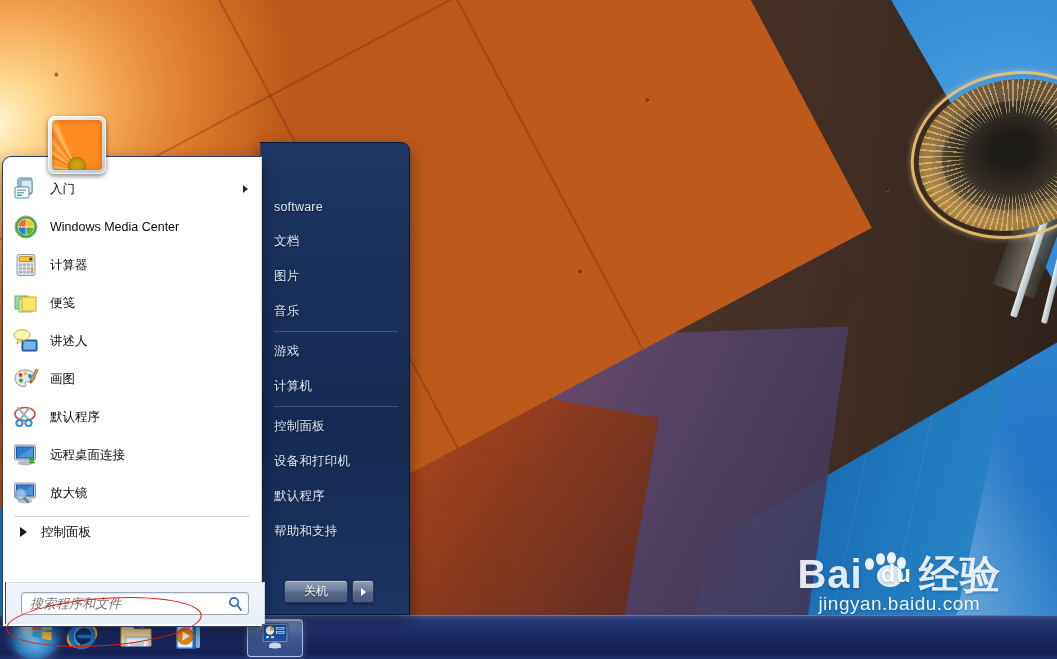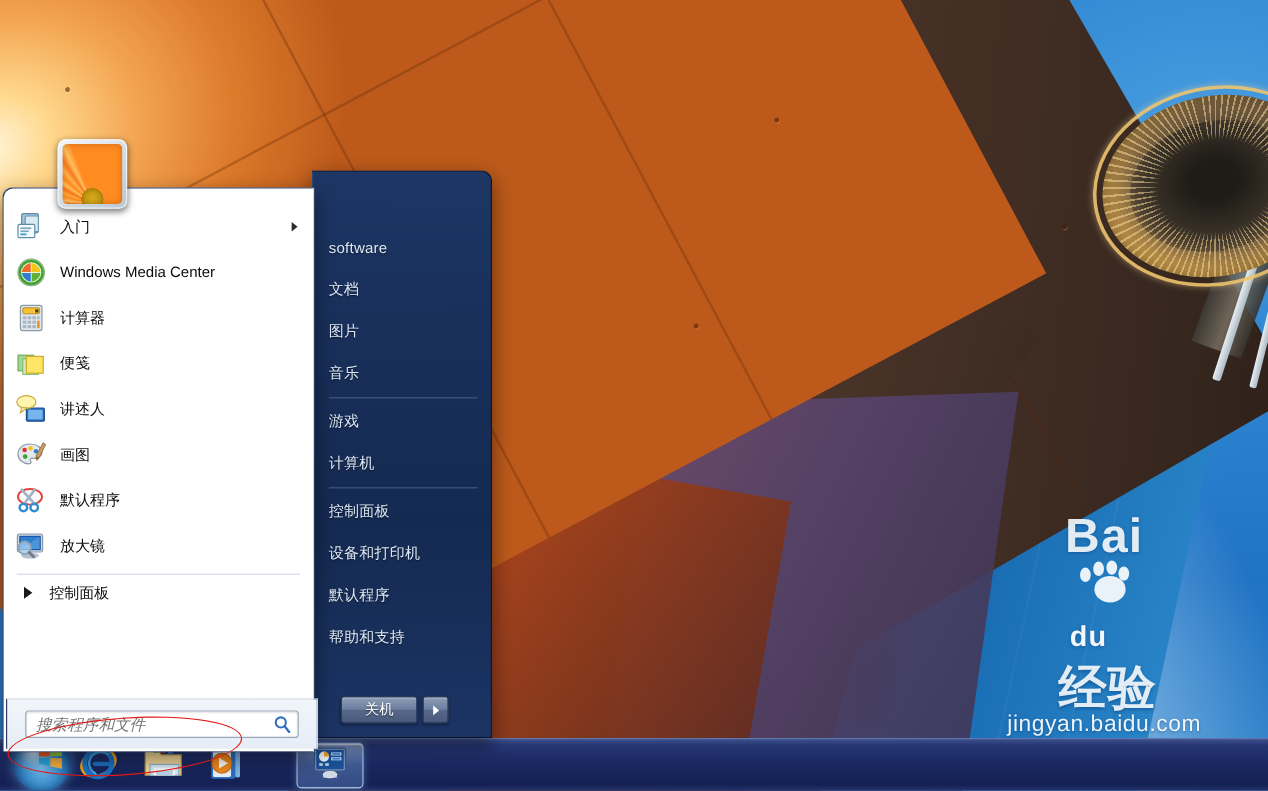--- a/index.html
+++ b/index.html
@@ -305,21 +305,21 @@
     transform: rotate(-4deg);
     z-index: 60; pointer-events: none;
   }
 
   
   .watermark { position: absolute; right: 56px; bottom: 44px; z-index: 20; pointer-events: none; text-align: center; }
   .wm-main {
     font-size: 40px; font-weight: bold; color: rgba(255,255,255,.88);
     letter-spacing: 1px; line-height: 42px;
     text-shadow: 0 1px 3px rgba(0,60,120,.45);
-    display: flex; align-items: center; justify-content: center; gap: 1px; flex-direction: column;
+    display: flex; align-items: center; justify-content: center; gap: 1px;
   }
   .wm-paw { position: relative; width: 42px; height: 40px; display: inline-block; }
   .wm-paw b { position: absolute; background: rgba(255,255,255,.9); border-radius: 50%; }
   .wm-url {
     font-size: 19px; color: rgba(255,255,255,.92); letter-spacing: .5px;
     text-shadow: 0 1px 2px rgba(0,60,120,.5); margin-top: -2px;
   }
 </style>
 </head>
 <body>
@@ -543,20 +543,35 @@
               <ellipse cx="12" cy="10" rx="10" ry="6.5" fill="none" stroke="#e0453c" stroke-width="1.6"></ellipse>
               <path d="M5 4 L16 16" stroke="#9fb3c4" stroke-width="2.2" stroke-linecap="round"></path>
               <path d="M16 4 L7 16" stroke="#9fb3c4" stroke-width="2.2" stroke-linecap="round"></path>
               <circle cx="6.5" cy="19" r="3.1" fill="none" stroke="#2f8fd0" stroke-width="2"></circle>
               <circle cx="15.5" cy="19" r="3.1" fill="none" stroke="#2f8fd0" stroke-width="2"></circle>
             </svg>
           </span>
           <span class="l-label">默认程序</span>
         </div>
 
+        <div class="l-item">
+          <span class="l-ico">
+            <svg width="26" height="26" viewBox="0 0 26 26">
+              <rect x="1.5" y="3" width="21" height="15" rx="1.5" fill="#cfd8e2" stroke="#8b98a6" stroke-width="1"></rect>
+              <rect x="3" y="4.5" width="18" height="12" fill="#1b54a8"></rect>
+              <rect x="4" y="5.5" width="16" height="10" fill="#2f7ed0"></rect>
+              <path d="M4 15.5 L20 5.5 L20 15.5 Z" fill="#69a9e0" opacity=".55"></path>
+              <ellipse cx="12" cy="21" rx="7.5" ry="2.4" fill="#b4c0cc"></ellipse>
+              <path d="M16 16 L22 16 L22 22 L16 22 Z" fill="none"></path>
+              <path d="M17 17.5 L20.5 17.5 M18.8 15.8 L18.8 19.2" stroke="#3fa32f" stroke-width="2.4" stroke-linecap="round"></path>
+              <path d="M17.2 20.5 L21 20.5" stroke="#3fa32f" stroke-width="2" stroke-linecap="round"></path>
+            </svg>
+          </span>
+          <span class="l-label">远程桌面连接</span>
+        </div>
 
         <div class="l-item">
           <span class="l-ico">
             <svg width="26" height="26" viewBox="0 0 26 26">
               <rect x="1.5" y="3" width="21" height="15" rx="1.5" fill="#cfd8e2" stroke="#8b98a6" stroke-width="1"></rect>
               <rect x="3" y="4.5" width="18" height="12" fill="#1b54a8"></rect>
               <rect x="4" y="5.5" width="16" height="10" fill="#2f7ed0"></rect>
               <path d="M4 15.5 L20 5.5 L20 15.5 Z" fill="#69a9e0" opacity=".5"></path>
               <ellipse cx="12" cy="21" rx="7.5" ry="2.4" fill="#b4c0cc"></ellipse>
               <circle cx="7.5" cy="14.5" r="5.2" fill="rgba(190,220,245,.65)" stroke="#8fa4b6" stroke-width="1.6"></circle>

